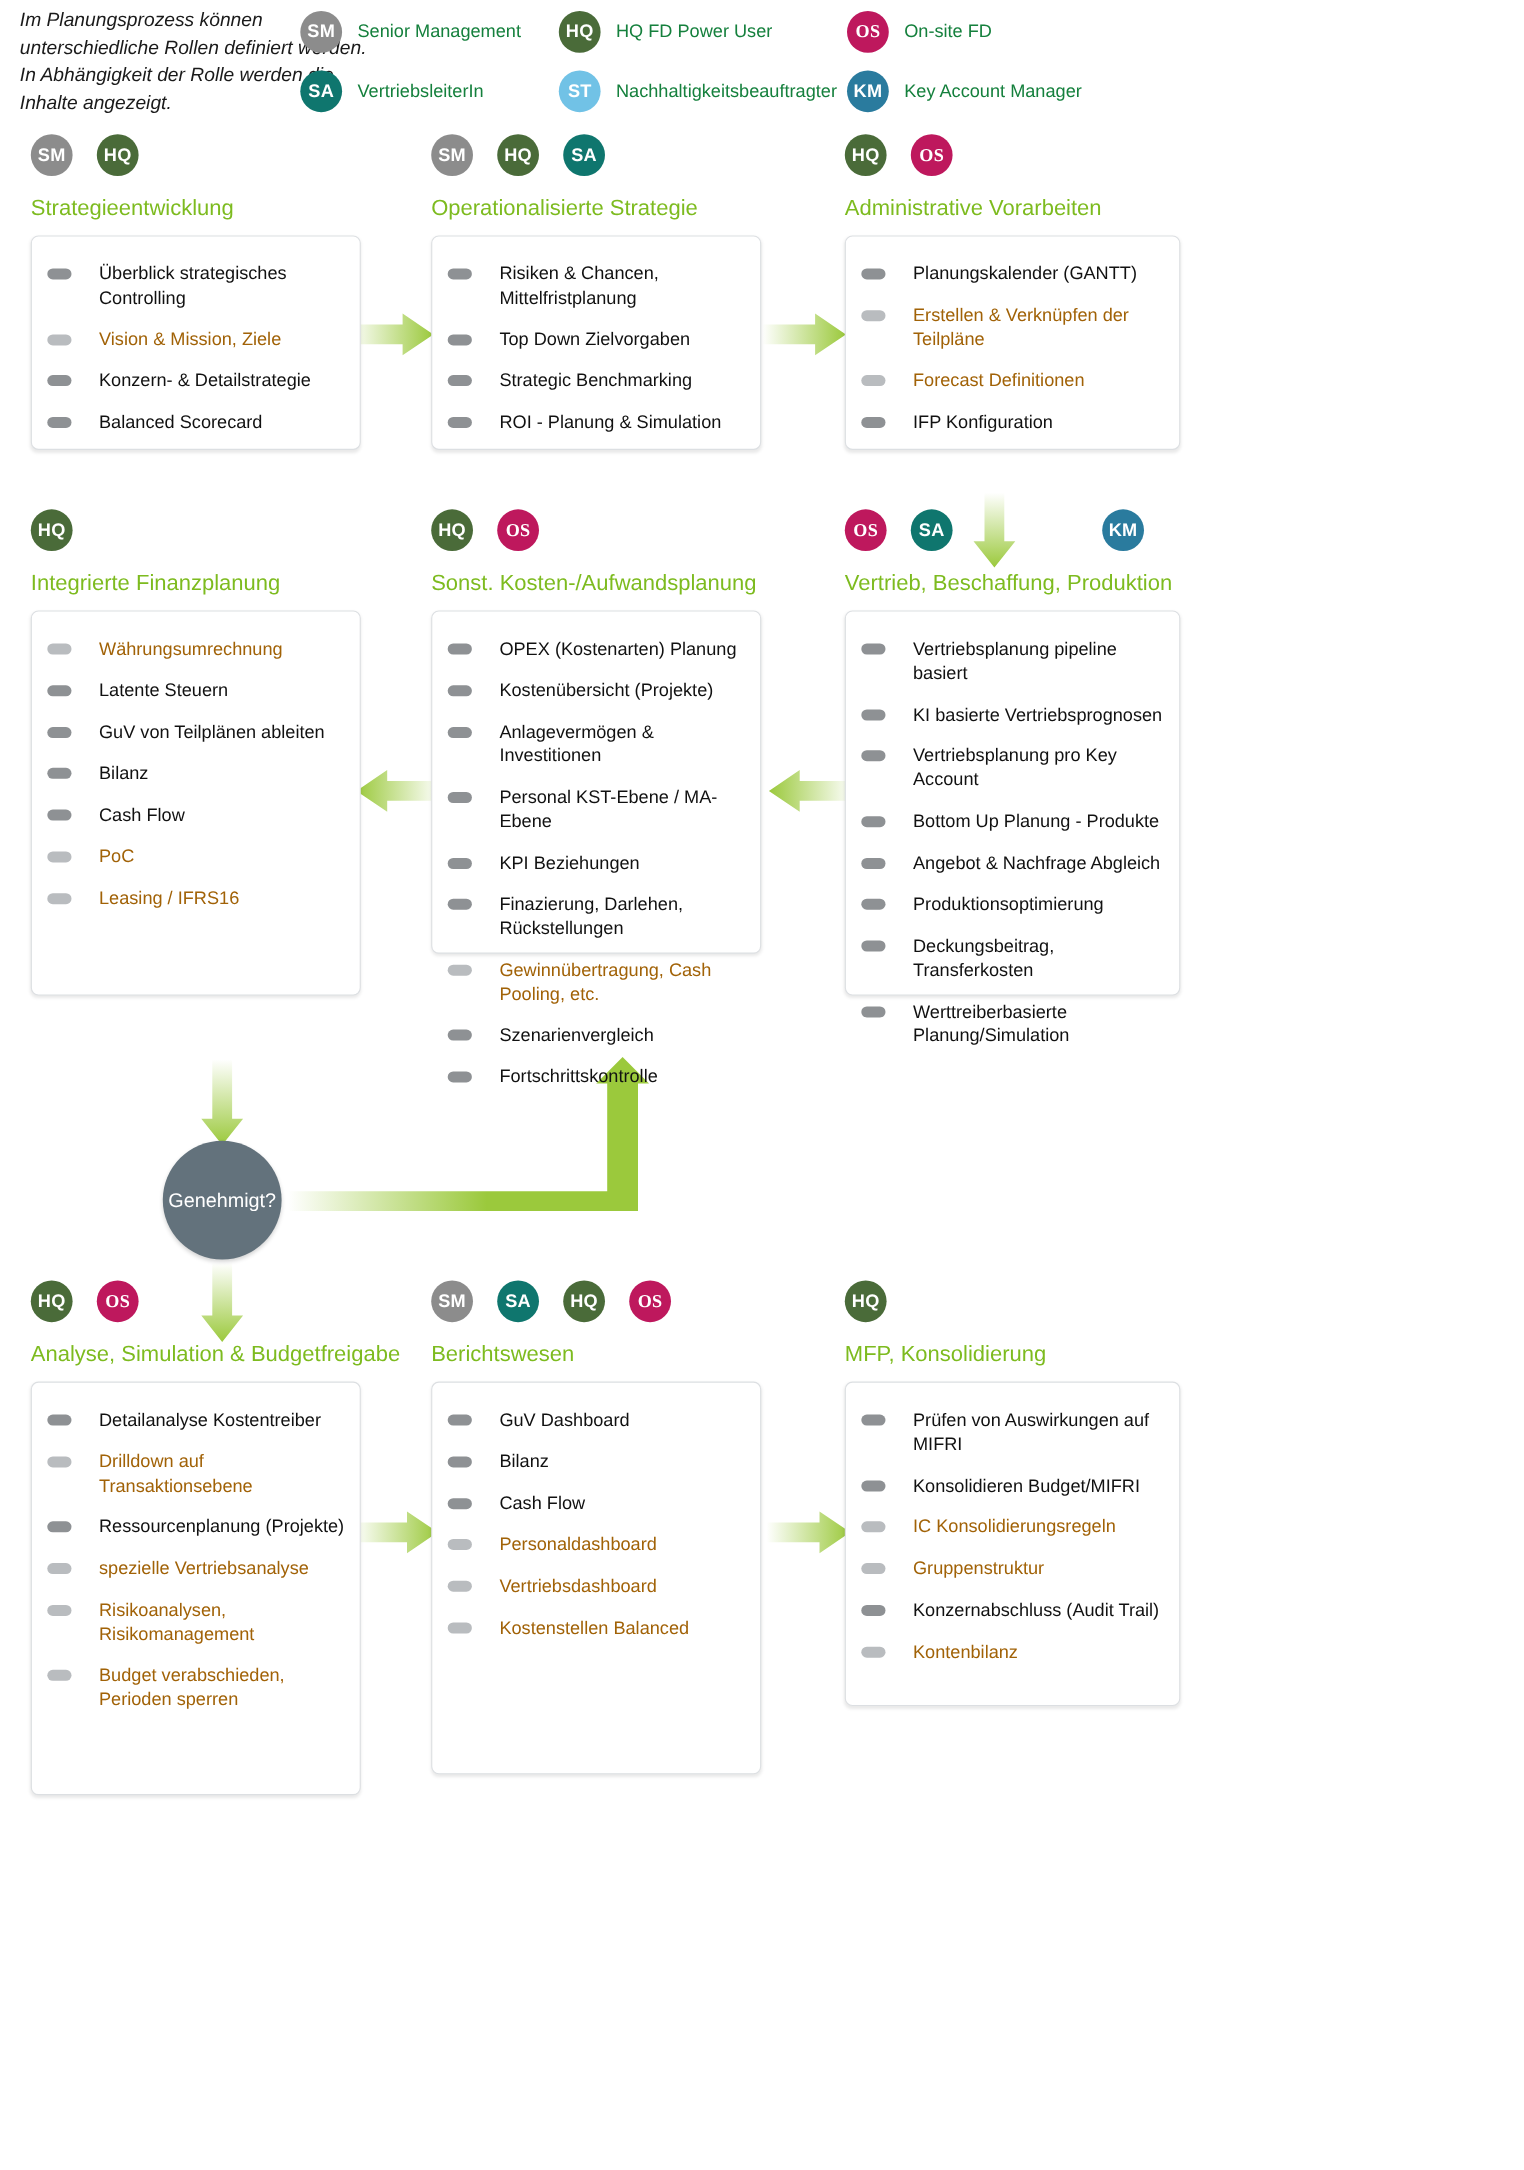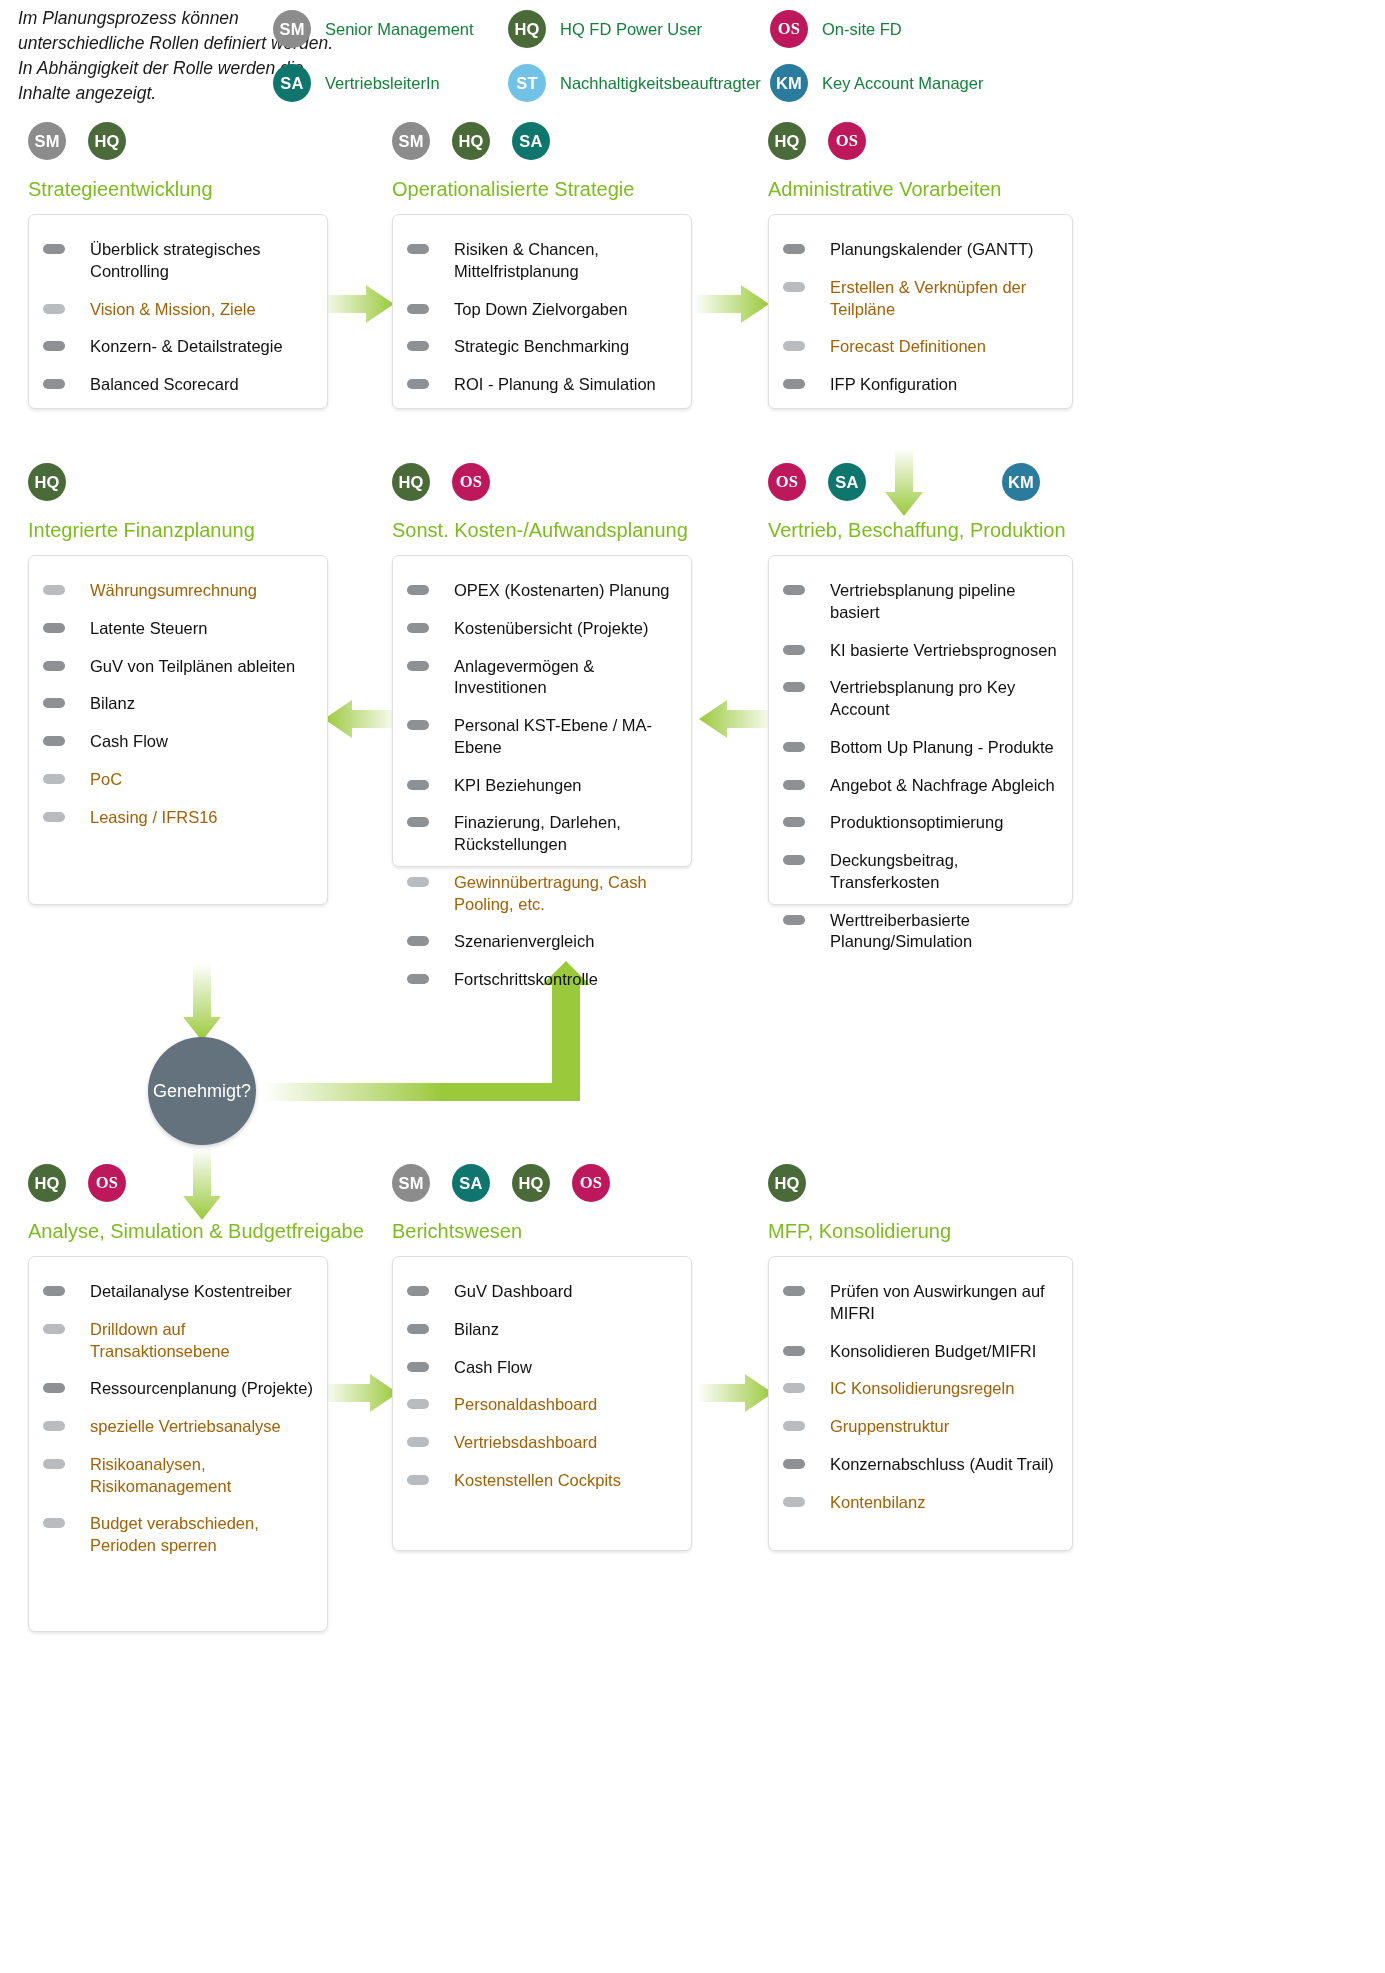--- a/index.html
+++ b/index.html
@@ -501,21 +501,21 @@
 </div>
 
 <div class="block" style="left:392px; top:1162px; width:300px;">
   <div class="block-roles">
     <div class="badge sm">SM</div>
     <div class="badge sa">SA</div>
     <div class="badge hq">HQ</div>
     <div class="badge os">OS</div>
   </div>
   <div class="block-title">Berichtswesen</div>
-  <div class="block-card" style="height:295px;">
+  <div class="block-card" style="height:357px;">
     <div class="item">
         <span class="bullet"></span>
         <span class="item-label">GuV Dashboard</span>
       </div>
     <div class="item">
         <span class="bullet"></span>
         <span class="item-label">Bilanz</span>
       </div>
     <div class="item">
         <span class="bullet"></span>
@@ -524,21 +524,21 @@
     <div class="item muted">
         <span class="bullet"></span>
         <span class="item-label">Personaldashboard</span>
       </div>
     <div class="item muted">
         <span class="bullet"></span>
         <span class="item-label">Vertriebsdashboard</span>
       </div>
     <div class="item muted">
         <span class="bullet"></span>
-        <span class="item-label">Kostenstellen Cockpits</span>
+        <span class="item-label">Kostenstellen Balanced</span>
       </div>
   </div>
 </div>
 
 <div class="block" style="left:768px; top:1162px; width:305px;">
   <div class="block-roles">
     <div class="badge hq">HQ</div>
   </div>
   <div class="block-title">MFP, Konsolidierung</div>
   <div class="block-card" style="height:295px;">

